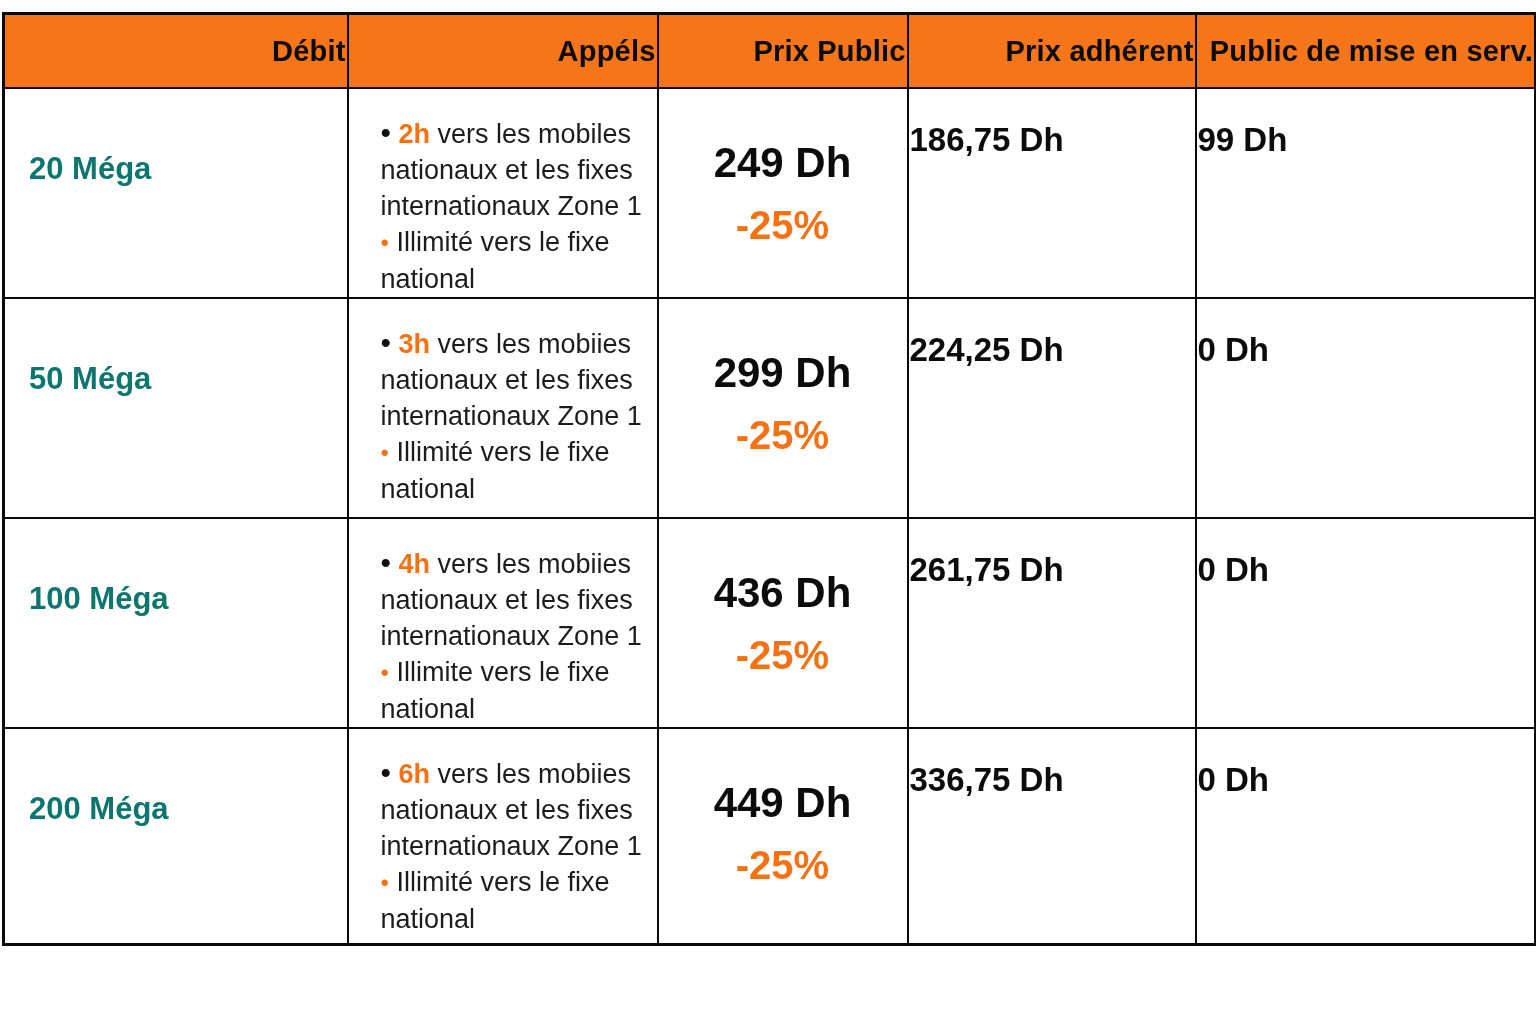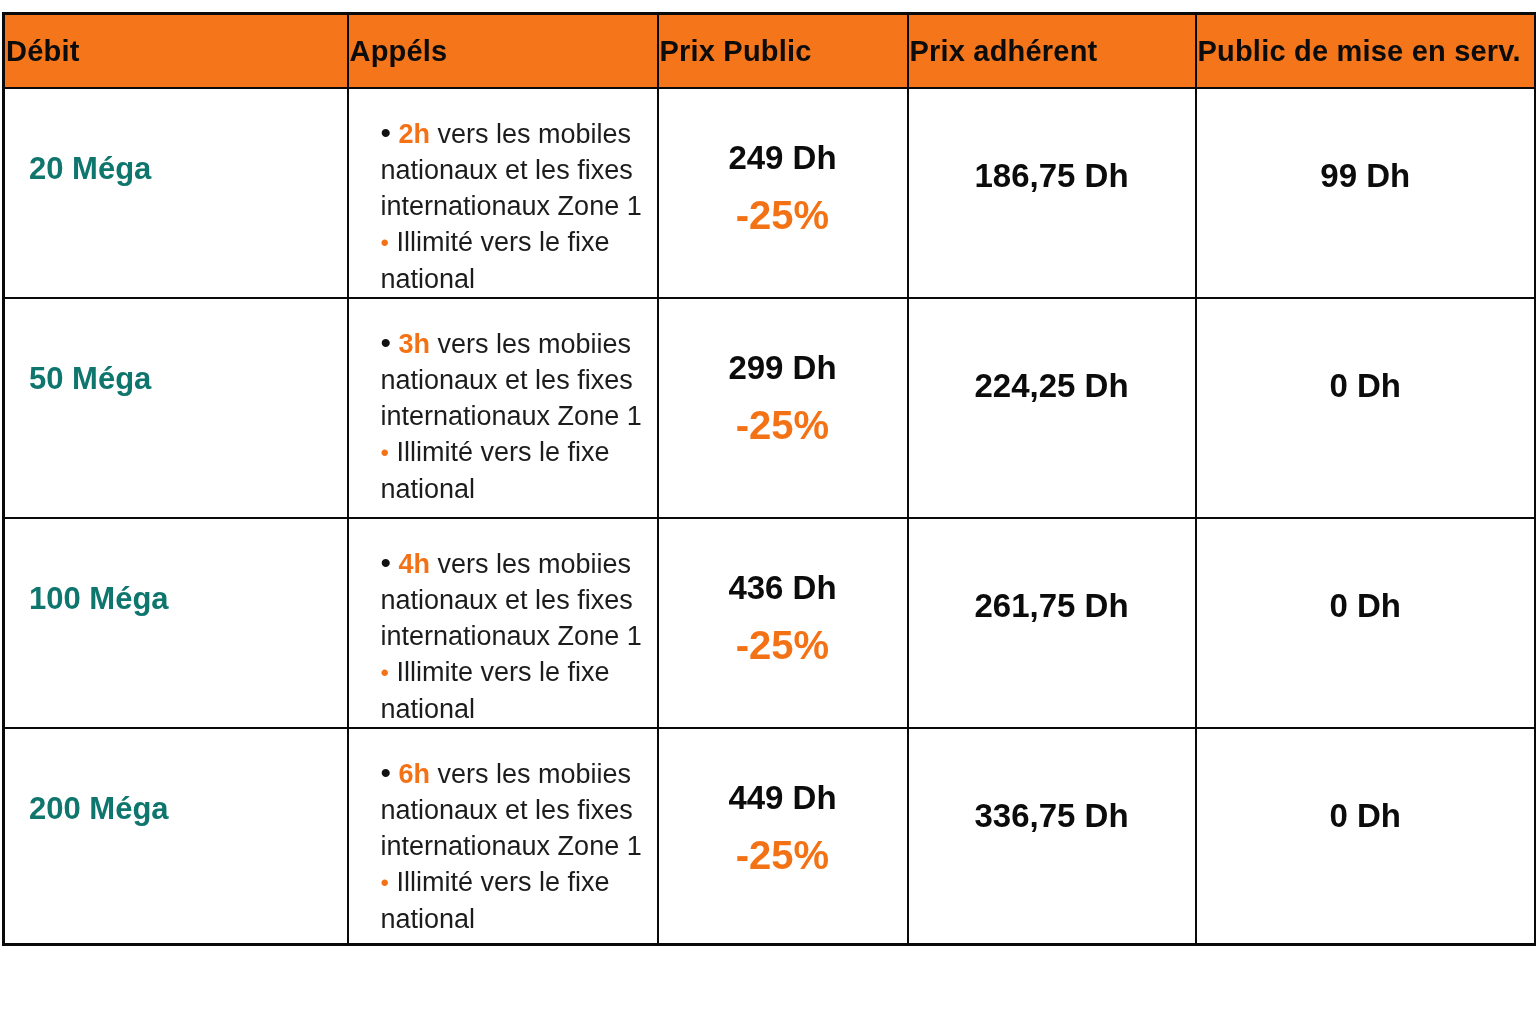--- a/index.html
+++ b/index.html
@@ -26,21 +26,21 @@
   col.c-public{width:250px;}
   col.c-adherent{width:288px;}
   col.c-frais{width:340px;}
 
   th.hdr{
     height:70px;
     background:#F4751A;
     color:#0c0c0c;
     font-size:29px;
     font-weight:bold;
-    text-align:left;
+    text-align:right;
     vertical-align:middle;
     letter-spacing:0.2px;
   }
   tr.r1{height:210px;}
   tr.r2{height:220px;}
   tr.r3{height:210px;}
   tr.r4{height:216px;}
   td{vertical-align:top; background:#ffffff;}
 
   td.debit-cell{ padding:62px 0 0 24px; }
@@ -66,33 +66,33 @@
     font-size:24px;
   }
   .duration-hl{
     color:#F47216;
     font-weight:bold;
   }
 
   td.public-cell{ text-align:center; padding-top:50px; }
   .price-main{
     color:#0c0c0c;
-    font-size:33px;
+    font-size:42px;
     font-weight:bold;
     display:block;
   }
   .discount{
     color:#F47216;
     font-size:40px;
     font-weight:bold;
     display:block;
     margin-top:16px;
   }
 
-  td.adherent-cell, td.frais-cell{ text-align:center; padding-top:68px;margin-left:20px; }
+  td.adherent-cell, td.frais-cell{ text-align:left; padding-top:32px;margin-left:20px; }
   .price-plain{
     color:#0c0c0c;
     font-size:33px;
     font-weight:bold;
   }
 </style>
 </head>
 <body>
 
 <table class="price-table">

